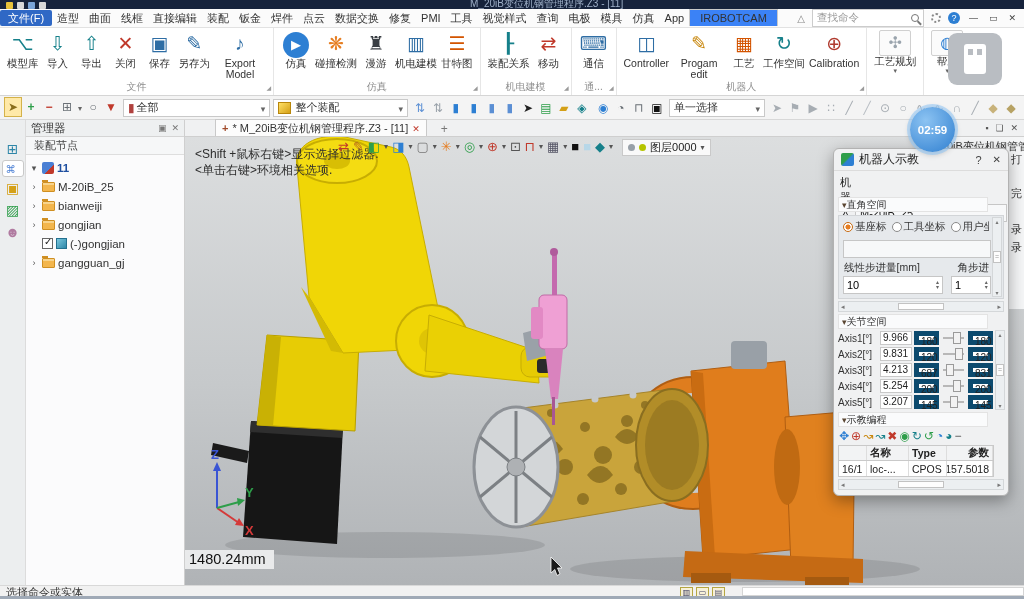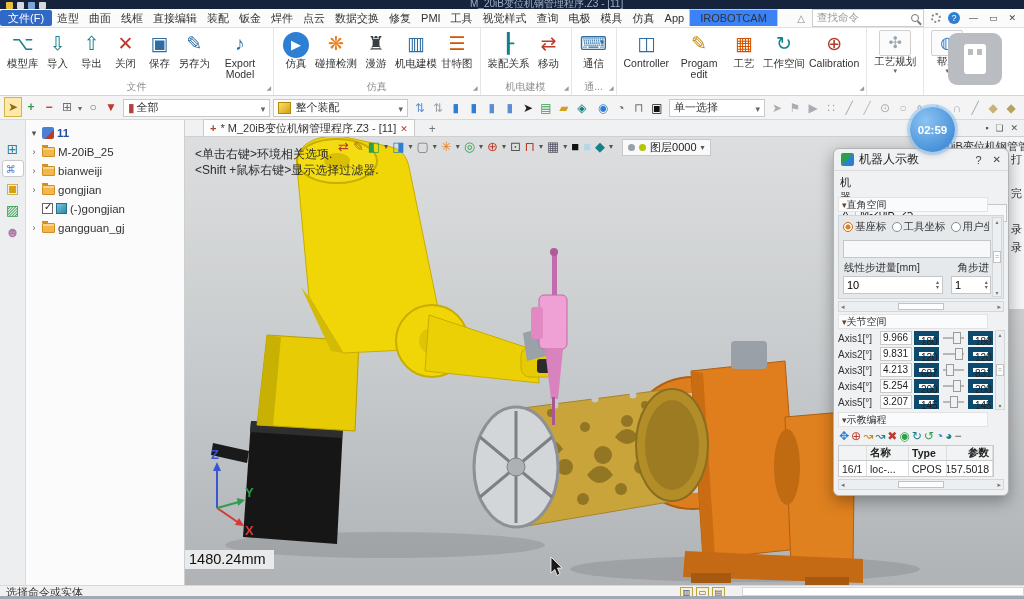--- a/index.html
+++ b/index.html
@@ -74,21 +74,21 @@
   .tree-check{display:none;width:11px;height:11px;border:1px solid #666;background:#fff;position:relative}
   .tree-check.show{display:inline-block}
   .tree-check.show::before{content:"✓";position:absolute;left:1px;top:-3px;font-size:10px;color:#222}
   [data-icon]{display:inline-block}
   [data-icon="folder-icon"]{width:13px;height:10px;background:#f3b64d;border:1px solid #cf8f22;border-radius:1px;box-shadow:inset 0 2px 0 #f8d48c;position:relative}
   [data-icon="folder-icon"]::before{content:"";position:absolute;left:-1px;top:-3px;width:6px;height:2px;background:#cf8f22}
   [data-icon="robot-icon"]{width:12px;height:12px;border-radius:2px;background:linear-gradient(135deg,#4a7fd4 60%,#c0392b 60%)}
   [data-icon="cube-icon"]{width:11px;height:11px;background:linear-gradient(135deg,#79c7dd,#2e86a8);border:1px solid #23708f}
   
   #tabbar{left:185px;top:120px;width:839px;height:17px;background:#f0f1f2;border-bottom:1px solid #cfcfcf;display:flex;align-items:flex-end}
-  #doc-tab{display:flex;align-items:center;gap:4px;background:#fcfcfc;border:1px solid #c9c9c9;border-bottom:none;height:17px;padding:0 6px;font-size:11px;color:#333;margin-left:18px}
+  #doc-tab{display:flex;align-items:center;gap:4px;background:#fcfcfc;border:1px solid #c9c9c9;border-bottom:none;height:17px;padding:0 6px;font-size:11px;color:#333;margin-left:30px}
   .tab-plus::before{content:"+";color:#a04a2a;font-weight:bold}
   .tab-x::before{content:"✕";color:#c0392b;font-size:9px}
   .newtab::before{content:"+";color:#777;font-size:12px}
   .newtab{margin-left:10px;padding:0 4px}
   #mdi-controls{margin-left:auto;display:flex;gap:7px;padding:0 6px 3px 0;color:#555;font-size:9px}
   .icon-mdi-min::before{content:"▪"} .icon-mdi-restore::before{content:"❏"} .icon-mdi-close::before{content:"✕"}
   
   #viewport{left:185px;top:137px;width:839px;height:448px;background:linear-gradient(#dcdedf 0%,#c6c9cb 55%,#b0b3b6 100%);overflow:hidden}
   #scene{position:absolute;left:0;top:0;width:839px;height:448px}
   #hint{position:absolute;left:10px;top:9px;font-size:12px;color:#2c2c2c;line-height:16px}
@@ -304,20 +304,21 @@
         <span class="ricon" style="color: rgb(22, 128, 138);">↻</span>
         <span class="rlabel">工作空间</span>
         <span class="rcaret"></span>
       </div>
       <div class="ritem">
         <span class="ricon" style="color: rgb(176, 58, 46);">⊕</span>
         <span class="rlabel">Calibration</span>
         <span class="rcaret"></span>
       </div>
       </div>
+    <div class="rglabel">机器人</div>
     <span class="gexp"></span>
   </div>
   <div class="rgroup">
     <div class="ritems">
       <div class="ritem">
         <span class="ricon boxed" style="color: rgb(154, 164, 173);">✣</span>
         <span class="rlabel">工艺规划</span>
         <span class="rcaret">▾</span>
       </div>
       </div>
@@ -359,20 +360,30 @@
     <span class="cdown"></span>
   </span>
   <span><span class="ticon2" style="color: rgb(167, 173, 179);">➤</span><span class="ticon2" style="color: rgb(167, 173, 179);">⚑</span><span class="ticon2" style="color: rgb(167, 173, 179);">▶</span><span class="ticon2" style="color: rgb(167, 173, 179);">∷</span><span class="ticon2" style="color: rgb(167, 173, 179);">╱</span><span class="ticon2" style="color: rgb(183, 189, 195);">╱</span><span class="ticon2" style="color: rgb(167, 173, 179);">⊙</span><span class="ticon2" style="color: rgb(167, 173, 179);">○</span><span class="ticon2" style="color: rgb(167, 173, 179);">∿</span><span class="ticon2" style="color: rgb(183, 189, 195);">∿</span><span class="ticon2" style="color: rgb(167, 173, 179);">∩</span><span class="ticon2" style="color: rgb(167, 173, 179);">╱</span><span class="ticon2" style="color: rgb(200, 178, 122);">◆</span><span class="ticon2" style="color: rgb(183, 162, 100);">◆</span></span>
 </div>
 
 <div id="leftcol" class="abs">
   <div id="strip">
     <span><span class="sico" style="color: rgb(46, 134, 168);">⊞</span><span class="sico sel" style="color: rgb(74, 127, 212);">⌘</span><span class="sico" style="color: rgb(212, 160, 23);">▣</span><span class="sico" style="color: rgb(46, 158, 74);">▨</span><span class="sico" style="color: rgb(176, 122, 160);">☻</span></span>
   </div>
   <div id="mgr">
+    <div id="mgr-head">
+      <span>管理器</span>
+      <span class="hico">
+        <span class="icon-float"></span>
+        <span class="icon-close"></span>
+      </span>
+    </div>
+    <div id="mgr-section">
+      <span>装配节点</span>
+    </div>
     <div id="tree">
       <div>
         <div class="trow">
           <span style="display:inline-block"></span>
           <span class="tarrow">▾</span>
 
           <span data-icon="robot-icon"></span>
           <span style="color: rgb(31, 79, 160); font-weight: bold;">11</span>
         </div>
         <div class="trow">
@@ -515,22 +526,22 @@
     </g>
     <text x="26" y="322" font-size="13" font-weight="bold" fill="#3a55d4">Z</text>
     <text x="60" y="398" font-size="13" font-weight="bold" fill="#d43a3a">X</text>
     <text x="60" y="360" font-size="13" font-weight="bold" fill="#2e9e4a">Y</text>
 
     <g transform="translate(366,420)">
       <path d="M0,0 L11,11 L6.5,11 L9,17 L6,18.5 L3.8,12.5 L0,16 Z" fill="#1a1a1a" stroke="#fff" stroke-width="0.8"></path>
     </g>
   </svg>
   <div id="hint">
+    <div>&lt;Shift +鼠标右键&gt;显示选择过滤器.</div>
     <div>&lt;单击右键&gt;环境相关选项.</div>
-    <div>&lt;Shift +鼠标右键&gt;显示选择过滤器.</div>
   </div>
   <div id="dmubar">
     <span style="display:flex;align-items:center;gap:2px">
         <span class="dmicon" style="color: rgb(192, 57, 43);">⇄</span>
         <span class="dmicon" style="color: rgb(181, 101, 29);">✎</span>
         <span class="dmicon" style="color: rgb(46, 158, 74);">◧</span>
         <span class="dmicon" style="color: rgb(85, 85, 85); font-size: 8px;">▾</span>
         <span class="dmicon" style="color: rgb(45, 127, 211);">◨</span>
         <span class="dmicon" style="color: rgb(85, 85, 85); font-size: 8px;">▾</span>
         <span class="dmicon" style="color: rgb(119, 119, 119);">▢</span>

